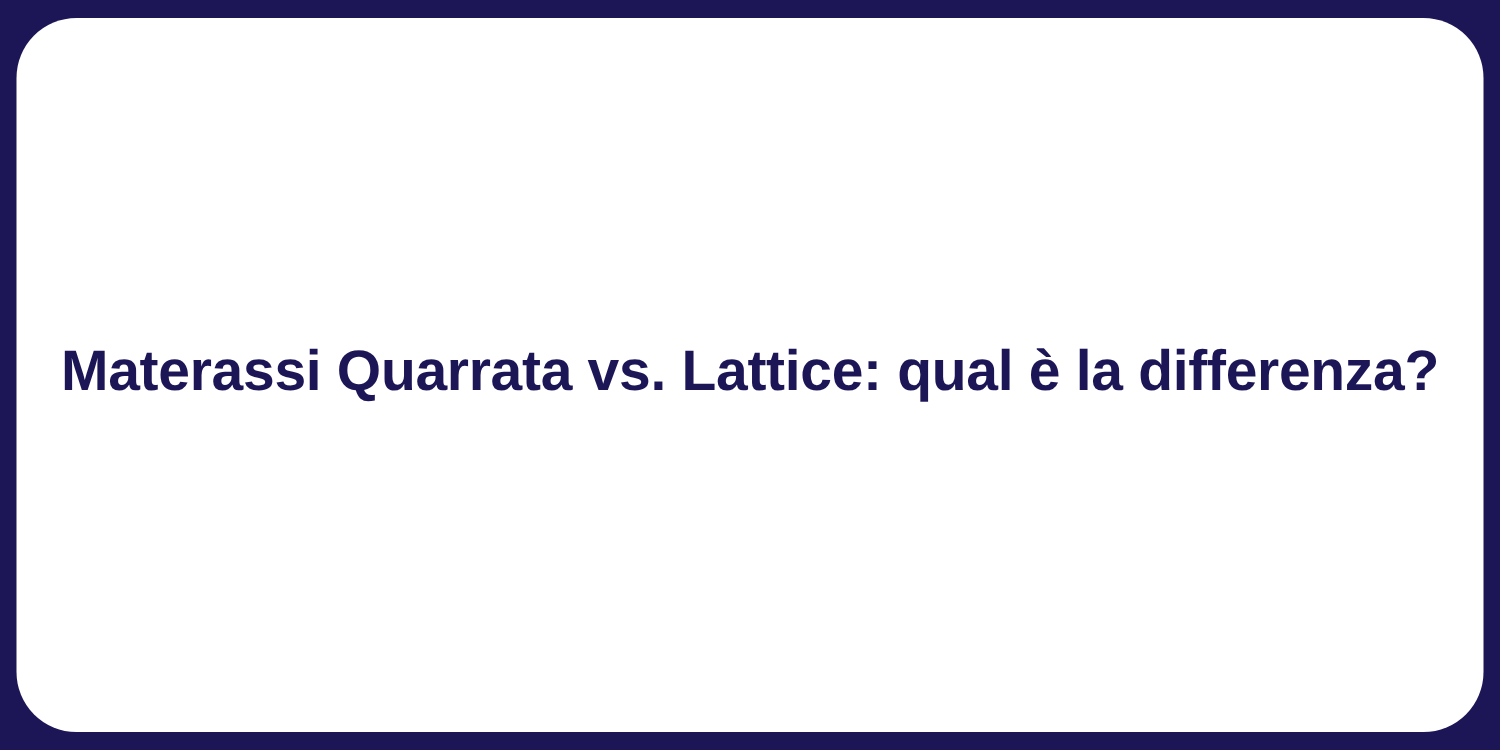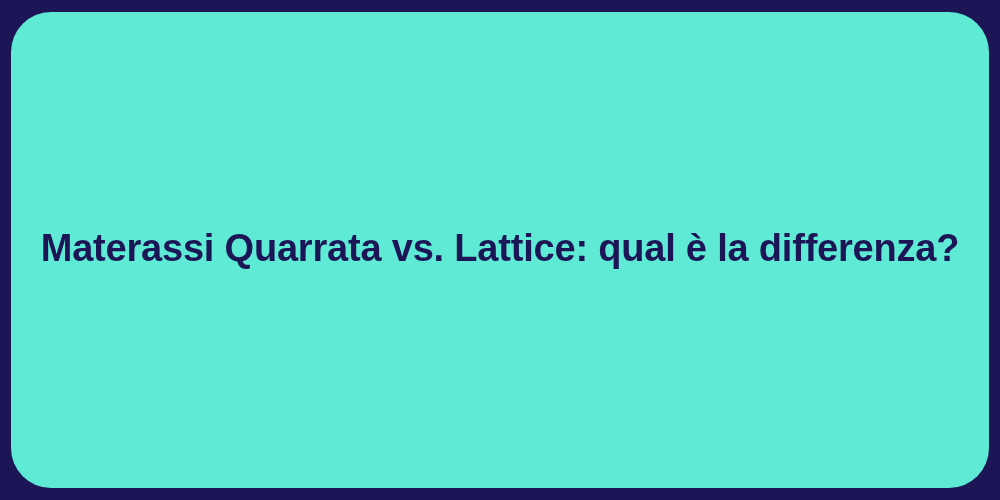--- a/index.html
+++ b/index.html
@@ -51,18 +51,18 @@
     line-height: 1.2;
     color: #1c1656;
     text-align: center;
     white-space: nowrap;
   }
 </style>
 </head>
 <body>
 
 <div id="page" style="background: rgb(28, 22, 86);">
-  <div id="card" style="background: #5eead4; border-radius: 40px;">
+  <div id="card" style="background: #ffffff; border-radius: 40px;">
     <div id="title-wrap">
       <h1 id="page-title" style="color: rgb(28, 22, 86); text-align: center;">Materassi Quarrata vs. Lattice: qual è la differenza?</h1>
     </div>
   </div>
 </div>
 
 </body></html>

